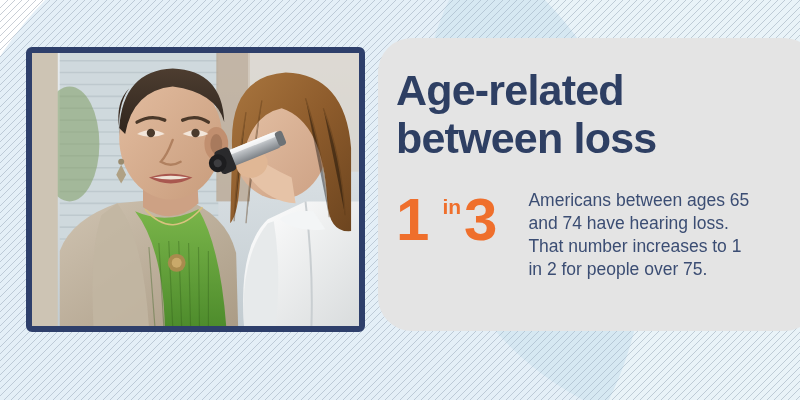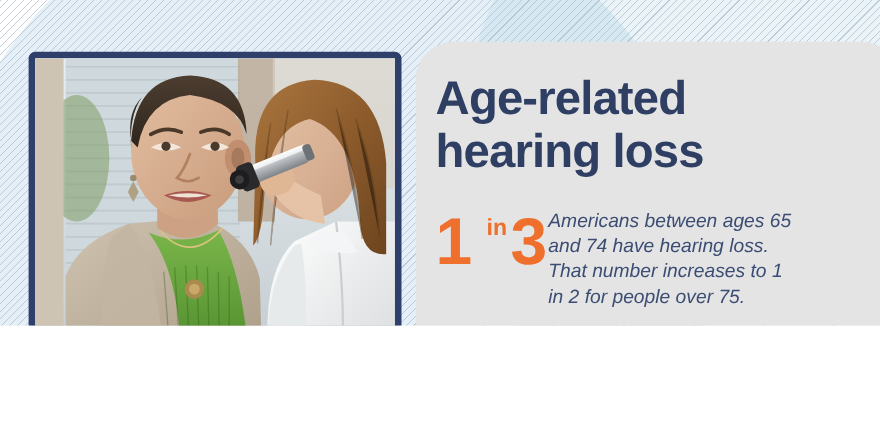--- a/index.html
+++ b/index.html
@@ -10,21 +10,21 @@
     width: 800px;
     height: 400px;
     overflow: hidden;
     font-family: "Liberation Sans", sans-serif;
     background: #ffffff;
   }
 
   #infographic {
     position: relative;
     width: 800px;
-    height: 296px;
+    height: 400px;
     overflow: hidden;
     background: #ffffff;
   }
 
   
   .bg-hatch {
     position: absolute;
     left: 0; top: 0;
     width: 800px; height: 400px;
     background-image: repeating-linear-gradient(
@@ -139,24 +139,23 @@
     font-weight: bold;
     padding: 0 3px;
     position: relative;
     top: -26px;
     margin-left: 11px;
   }
   .stat-text {
     color: #3b4d73;
     font-size: 17.5px;
     line-height: 23px;
-    margin-left: 2px;
+    margin-left: 32px;
     padding-top: 3px;
     max-width: 225px;
-    font-style: italic;
   }
 </style>
 </head>
 <body>
 
 <div id="infographic">
 
   <div class="bg-hatch"></div>
   <div class="bg-circle bg-circle-main"></div>
   <div class="bg-circle bg-circle-right"></div>
@@ -308,21 +307,21 @@
           <rect x="250" y="97" width="8" height="15" rx="3" fill="#6d7276"></rect>
         </g>
 
         <rect x="0" y="0" width="330" height="276" fill="none"></rect>
       </svg>
     </div>
   </div>
 
   <div class="headline">
     <span class="line">Age-related</span>
-    <span class="line">hearing loss</span>
+    <span class="line">between loss</span>
   </div>
 
   <div class="stat-row">
     <div class="stat-fraction">
       <span class="stat-num">1</span>
       <span class="stat-in">in</span>
       <span class="stat-num">3</span>
     </div>
     <div class="stat-text">Americans between ages 65 and 74 have hearing loss. That number increases to 1 in 2 for people over 75.</div>
   </div>

